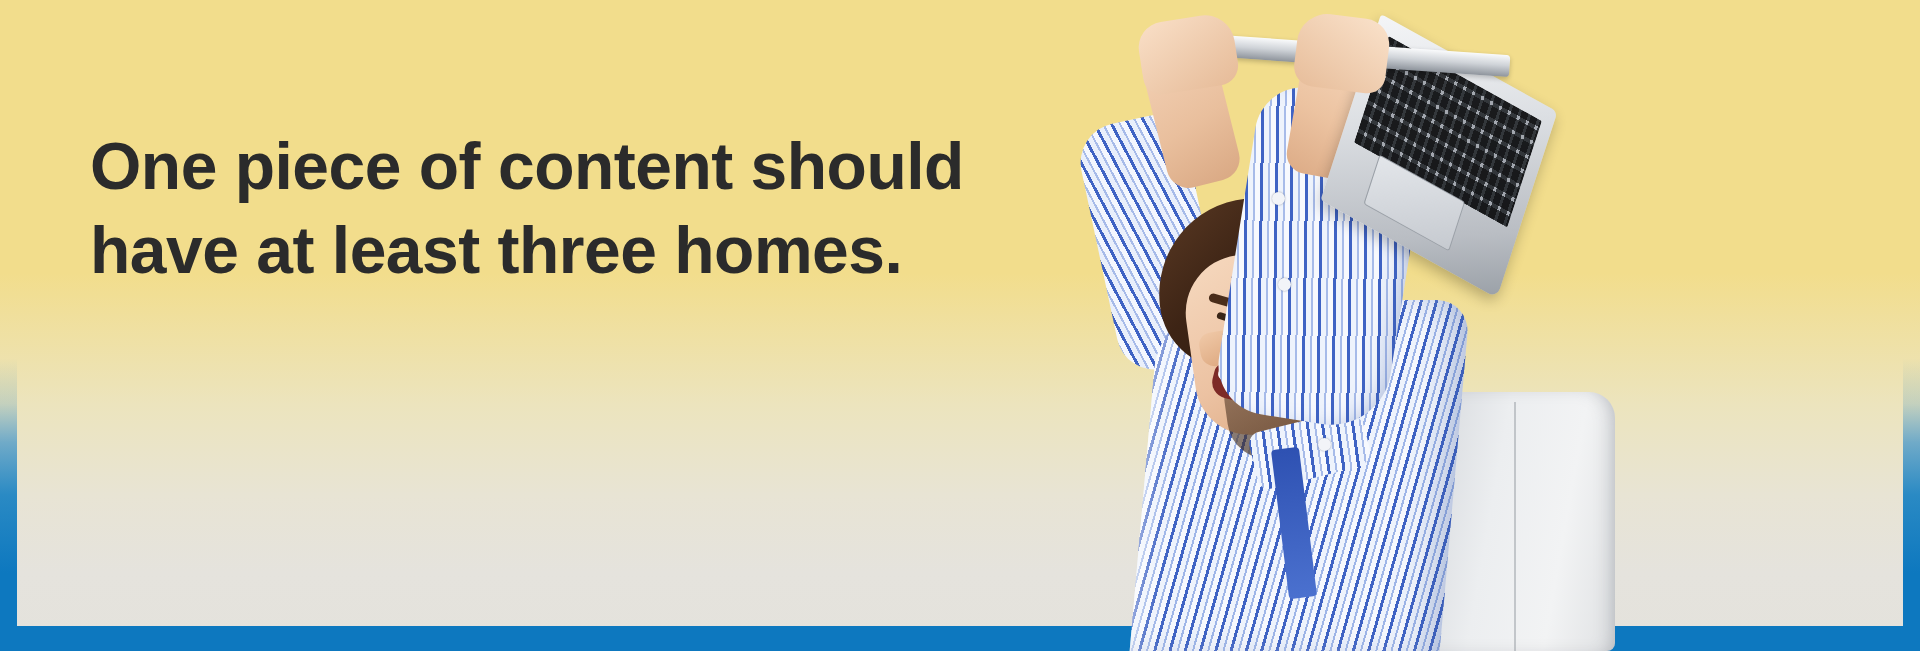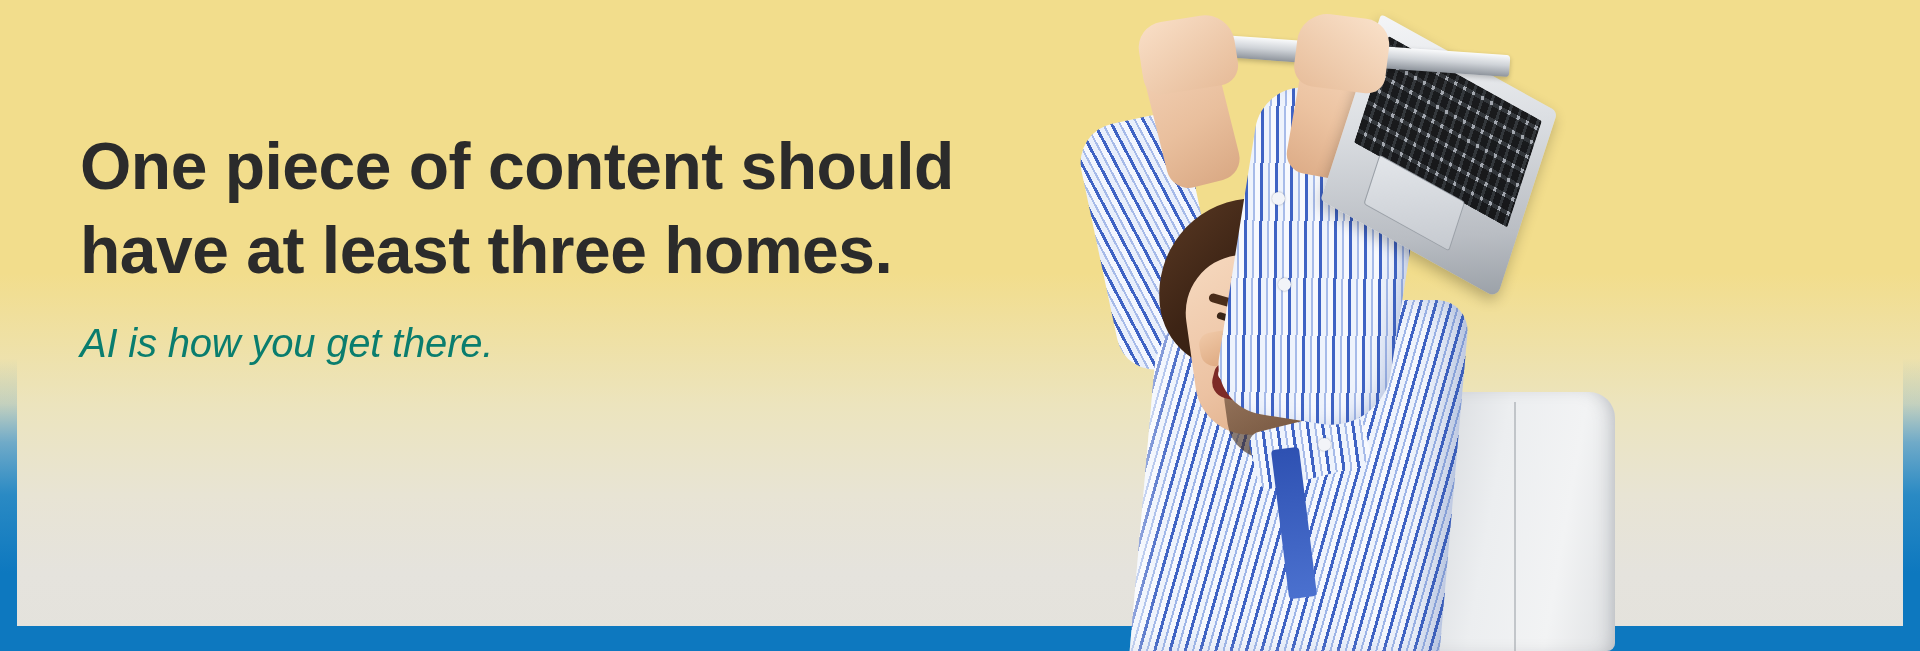--- a/index.html
+++ b/index.html
@@ -64,21 +64,21 @@
     height:215px;
     opacity:.62;
     filter:blur(1.2px);
     pointer-events:none;
   }
   .mic-watermark svg{ width:100%; height:100%; display:block; }
 
   
   .copy{
     position:absolute;
-    left:80px;
+    left:90px;
     top:124px;
     width:960px;
     z-index:6;
   }
   .headline{
     font-family:"Liberation Sans", sans-serif;
     font-size:66px;
     line-height:1.28;
     font-weight:700;
     letter-spacing:-0.5px;
@@ -388,21 +388,20 @@
     <div class="fist-right"></div>
 
     <div class="btn-dot btn-1"></div>
     <div class="btn-dot btn-2"></div>
     <div class="btn-dot btn-3"></div>
   </div>
 
   <div class="copy">
     <div class="headline">One piece of content should
 have at least three homes.</div>
-    <div class="subhead">AI is how you get there.</div>
   </div>
 
   <div class="edge-strip left"></div>
   <div class="edge-strip right"></div>
 
   <div class="bottom-bar"></div>
 
 </div>
 
 </body></html>

